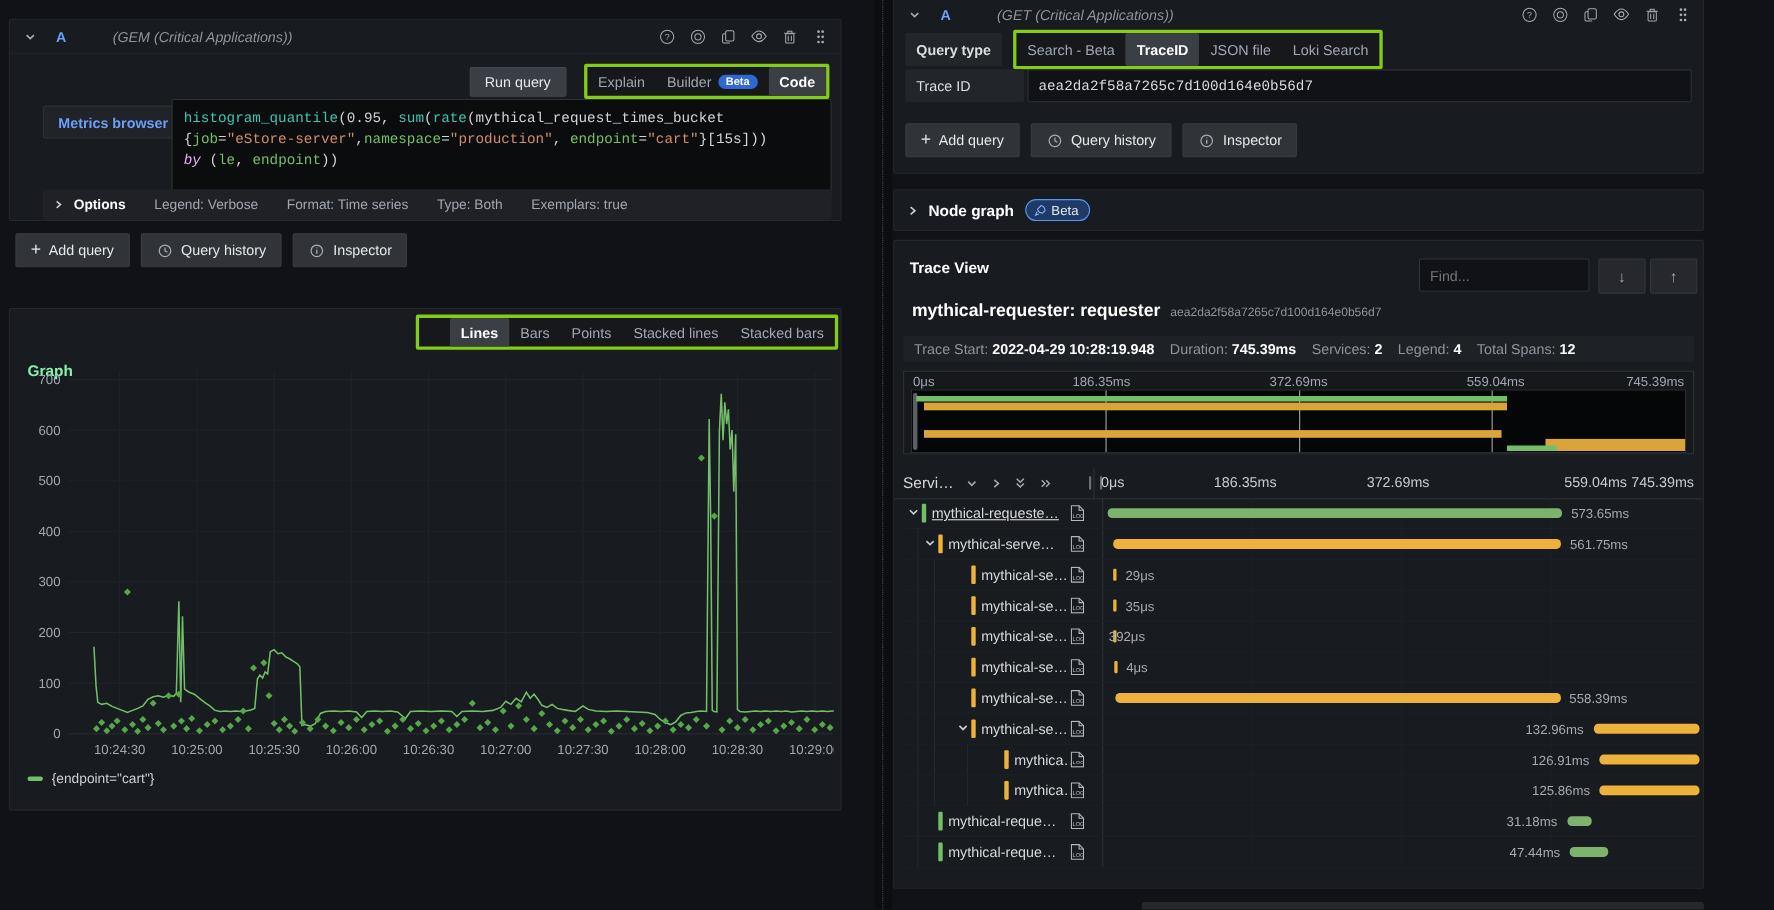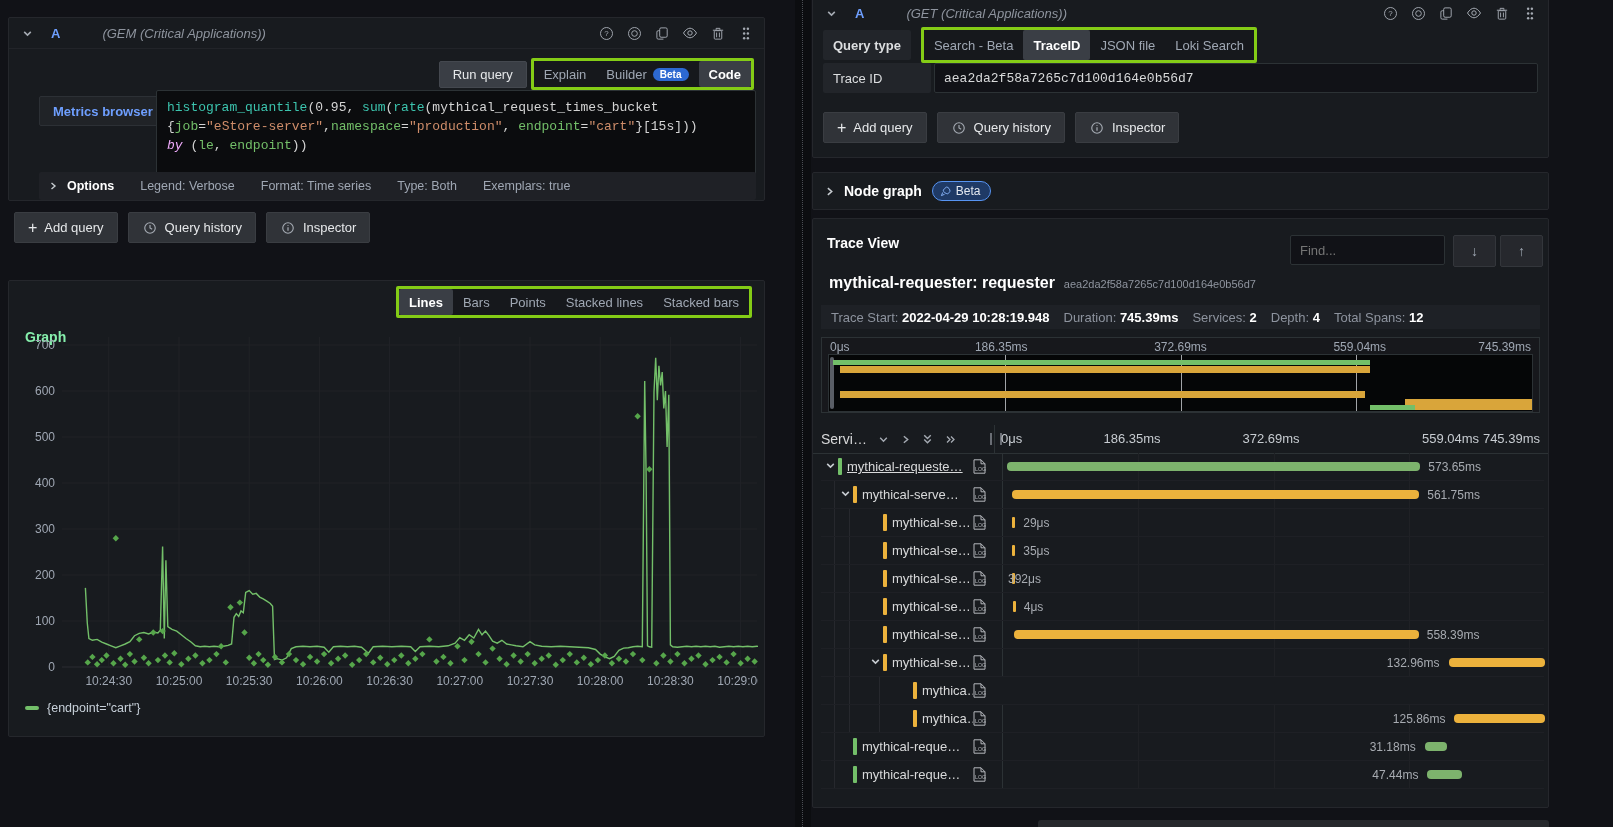--- a/index.html
+++ b/index.html
@@ -100,21 +100,21 @@
                   <circle cx="3" cy="8" r="1.3"></circle>
                   <circle cx="7" cy="8" r="1.3"></circle>
                   <circle cx="3" cy="13" r="1.3"></circle>
                   <circle cx="7" cy="13" r="1.3"></circle>
                 </g>
               </svg>
             </span>
         </span>
       </div>
 
-      <div class="abs" style="top:40px;right:10px;display:flex;align-items:center;gap:4px;">
+      <div class="abs" style="top:40px;right:10px;display:flex;align-items:center;gap:16px;">
         <button class="btn" style="height:27px;background:#3a3e45;border-color:#44484f;">Run query</button>
         <span class="seg" id="editorModes">
             <span class="seg-item">Explain</span>
             <span class="seg-item">Builder<span class="beta-pill">Beta</span></span>
             <span class="seg-item sel">Code</span>
           </span>
       </div>
 
       <div class="abs" style="left:30px;top:78px;">
         <button class="btn" style="height:30px;background:#202327;border-color:#2c3035;color:#6e9fff;font-weight:600;">
@@ -171,21 +171,21 @@
               <circle cx="8" cy="8" r="6" fill="none" stroke="currentColor" stroke-width="1.3"></circle>
               <path d="M8 7 V11 M8 4.6 V5.4" stroke="currentColor" stroke-width="1.4"></path>
             </svg>
           </span>
         <span>Inspector</span>
       </button>
     </div>
 
     <div class="panel" style="left:8px;top:280px;width:757px;height:457px;">
       <div class="abs" style="left:16px;top:10px;font-size:14px;font-weight:700;color:#86efac;margin-top:38px;">Graph</div>
-      <span class="seg abs" id="graphModes" style="top:5px;right:12px;">
+      <span class="seg abs" id="graphModes" style="top:5px;right:2px;padding-left:28px;">
           <span class="seg-item sel">Lines</span>
           <span class="seg-item">Bars</span>
           <span class="seg-item">Points</span>
           <span class="seg-item">Stacked lines</span>
           <span class="seg-item">Stacked bars</span>
         </span>
       <svg id="plot" class="abs" style="left:8px;top:46px;" width="741" height="368">
           <line x1="45" y1="340" x2="740" y2="340" stroke="#2a2d32" stroke-width="1"></line>
           <text x="38" y="344" fill="#9fa7b3" font-size="12" font-family="Liberation Sans,sans-serif" text-anchor="end">0</text>
           <line x1="45" y1="294" x2="740" y2="294" stroke="#212327" stroke-width="1"></line>
@@ -471,21 +471,21 @@
 
       <div class="abs" style="left:16px;top:55px;display:flex;align-items:baseline;gap:9px;">
         <span style="font-size:16px;font-weight:600;color:#fff;">mythical-requester: requester</span>
         <span style="font-size:11px;color:#8e949e;">aea2da2f58a7265c7d100d164e0b56d7</span>
       </div>
 
       <div class="abs" id="summaryBar" style="left:8px;top:86px;right:8px;height:24px;background:#1e2126;display:flex;align-items:center;gap:14px;padding:0 10px;font-size:13px;color:#8d939e;">
           <span><span>Trace Start: </span><span style="color: rgb(255, 255, 255); font-weight: 700;">2022-04-29 10:28:19.948</span></span>
           <span><span>Duration: </span><span style="color: rgb(255, 255, 255); font-weight: 700;">745.39ms</span></span>
           <span><span>Services: </span><span style="color: rgb(255, 255, 255); font-weight: 700;">2</span></span>
-          <span><span>Depth: </span><span style="color: rgb(255, 255, 255); font-weight: 700;">4</span></span>
+          <span><span>Legend: </span><span style="color: rgb(255, 255, 255); font-weight: 700;">4</span></span>
           <span><span>Total Spans: </span><span style="color: rgb(255, 255, 255); font-weight: 700;">12</span></span>
         </div>
 
       <div class="abs" style="left:8px;top:118px;right:8px;height:76px;border:1px solid #2c3235;background:#17181c;box-sizing:border-box;">
         <div id="miniTicks" class="abs" style="left:0;right:0;top:1px;height:15px;">
             <span class="tick-lbl" style="top: 1px; left: 8px;">0μs</span>
             <span class="tick-lbl" style="top: 1px; left: 25%; transform: translateX(-50%);">186.35ms</span>
             <span class="tick-lbl" style="top: 1px; left: 50%; transform: translateX(-50%);">372.69ms</span>
             <span class="tick-lbl" style="top: 1px; left: 75%; transform: translateX(-50%);">559.04ms</span>
             <span class="tick-lbl" style="top: 1px; right: 8px;">745.39ms</span>
@@ -718,20 +718,27 @@
             <div class="guide" style="left: 58px;"></div>
             <div class="cbar" style="left: 92px; background: rgb(236, 178, 60);"></div>
             <span class="sname" style="left: 101px; max-width: 51px;">mythica…</span>
             <span class="logicon">
               <svg width="13" height="15" viewBox="0 0 13 15">
                 <path d="M1 .8 h7 l4 4 v9.4 h-11 z" fill="none" stroke="#b4b7bc"></path>
                 <path d="M8 .8 v4 h4" fill="none" stroke="#b4b7bc"></path>
                 <text x="2" y="12" font-size="5.2" fill="#b4b7bc" font-family="Liberation Sans,sans-serif">LOG</text>
               </svg>
             </span>
+            <div class="tl">
+              <div class="rowgrid" style="left: 25%;"></div>
+              <div class="rowgrid" style="left: 50%;"></div>
+              <div class="rowgrid" style="left: 75%;"></div>
+              <div class="tlbar" style="left: 450.944px; width: 91.056px; background: rgb(236, 178, 60);"></div>
+              <span class="tllbl" style="right: 99.056px;">126.91ms</span>
+            </div>
           </div>
           <div class="span-row">
             <div class="guide" style="left: 13px;"></div>
             <div class="guide" style="left: 28px;"></div>
             <div class="guide" style="left: 58px;"></div>
             <div class="cbar" style="left: 92px; background: rgb(236, 178, 60);"></div>
             <span class="sname" style="left: 101px; max-width: 51px;">mythica…</span>
             <span class="logicon">
               <svg width="13" height="15" viewBox="0 0 13 15">
                 <path d="M1 .8 h7 l4 4 v9.4 h-11 z" fill="none" stroke="#b4b7bc"></path>

